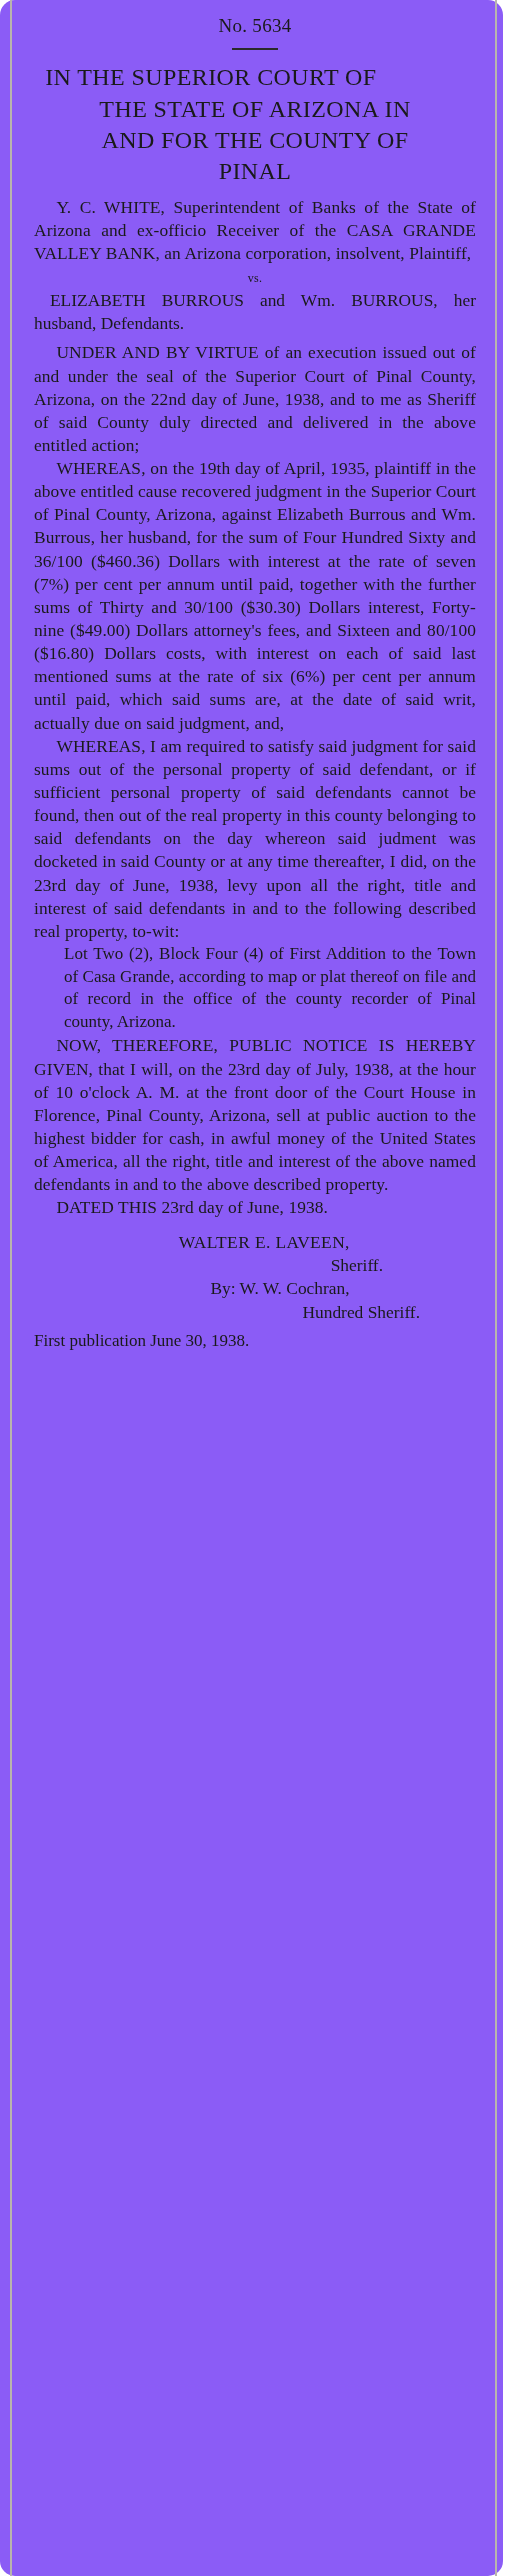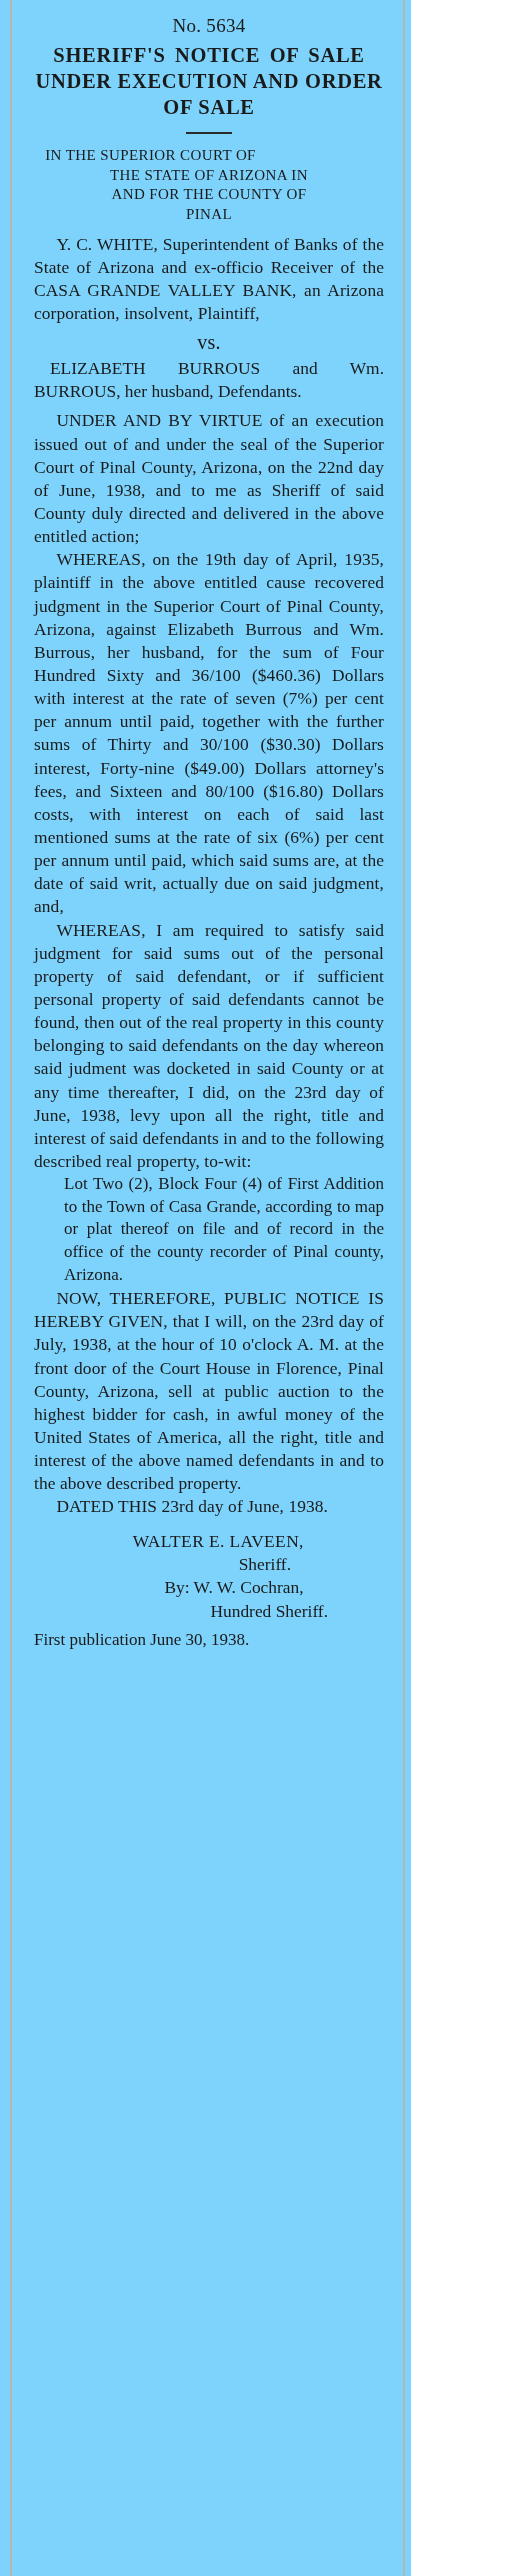--- a/index.html
+++ b/index.html
@@ -7,25 +7,26 @@
     padding: 0;
     background: #ffffff;
   }
   body {
     width: 509px;
     font-family: "Liberation Serif", serif;
     color: #1a1a1a;
   }
   .page {
     position: relative;
-    width: 411px;
+    width: 503px;
     min-height: 2576px;
-    background: #7dd3fc;
+    background: #8b5cf6;
     box-sizing: border-box;
     padding: 11.2px 27px 16px 34px;
+    border-radius: 15px;
   }
   
   .rule-left, .rule-right {
     position: absolute;
     top: 0;
     bottom: 0;
     width: 1.9px;
     background: #b9b5ad;
   }
   .rule-left { left: 10px; }
@@ -51,42 +52,42 @@
     word-spacing: 3.7px;
   }
   .short-rule {
     width: 46px;
     height: 1.9px;
     background: #2a2a2a;
     margin: 11.2px auto 12.4px auto;
   }
   .court-head {
     text-align: center;
-    font-size: 15px;
+    font-size: 24px;
     line-height: 1.30;
     letter-spacing: 0.4px;
     margin: 0 0 8.7px 0;
   }
   .court-head .ch-line { display: block; }
   .ch-line.l1 { text-align: left; text-indent: 11.2px; }
   .ch-line.l2, .ch-line.l3 { text-align: center; }
   .ch-line.l4 { text-align: center; }
 
   p.body {
     font-size: 17.4px;
     line-height: 1.33;
     margin: 0 0 0 0;
     text-align: justify;
     text-justify: inter-word;
     letter-spacing: 0.1px;
   }
   p.body.indent { text-indent: 22.4px; }
   .vs {
     text-align: center;
-    font-size: 20px;
+    font-size: 12px;
     margin: 6.2px 0 2.5px 0;
     letter-spacing: 0.3px;
   }
   .defendants {
     font-size: 17.4px;
     line-height: 1.33;
     text-align: justify;
     margin: 0 0 6.2px 0;
     text-indent: 16px;
   }
@@ -129,25 +130,20 @@
 </head>
 <body>
 
 <div class="page">
 
   <div class="rule-left"></div>
   <div class="rule-right"></div>
 
   <div class="notice-number">No. 5634</div>
 
-  <div class="headline">
-    <span class="hl-line spread">SHERIFF'S  NOTICE  OF  SALE</span>
-    <span class="hl-line">UNDER EXECUTION AND ORDER</span>
-    <span class="hl-line">OF SALE</span>
-  </div>
 
   <div class="short-rule"></div>
 
   <div class="court-head">
     <span class="ch-line l1">IN THE SUPERIOR COURT OF</span>
     <span class="ch-line l2">THE STATE OF ARIZONA IN</span>
     <span class="ch-line l3">AND FOR THE COUNTY OF</span>
     <span class="ch-line l4">PINAL</span>
   </div>
 

